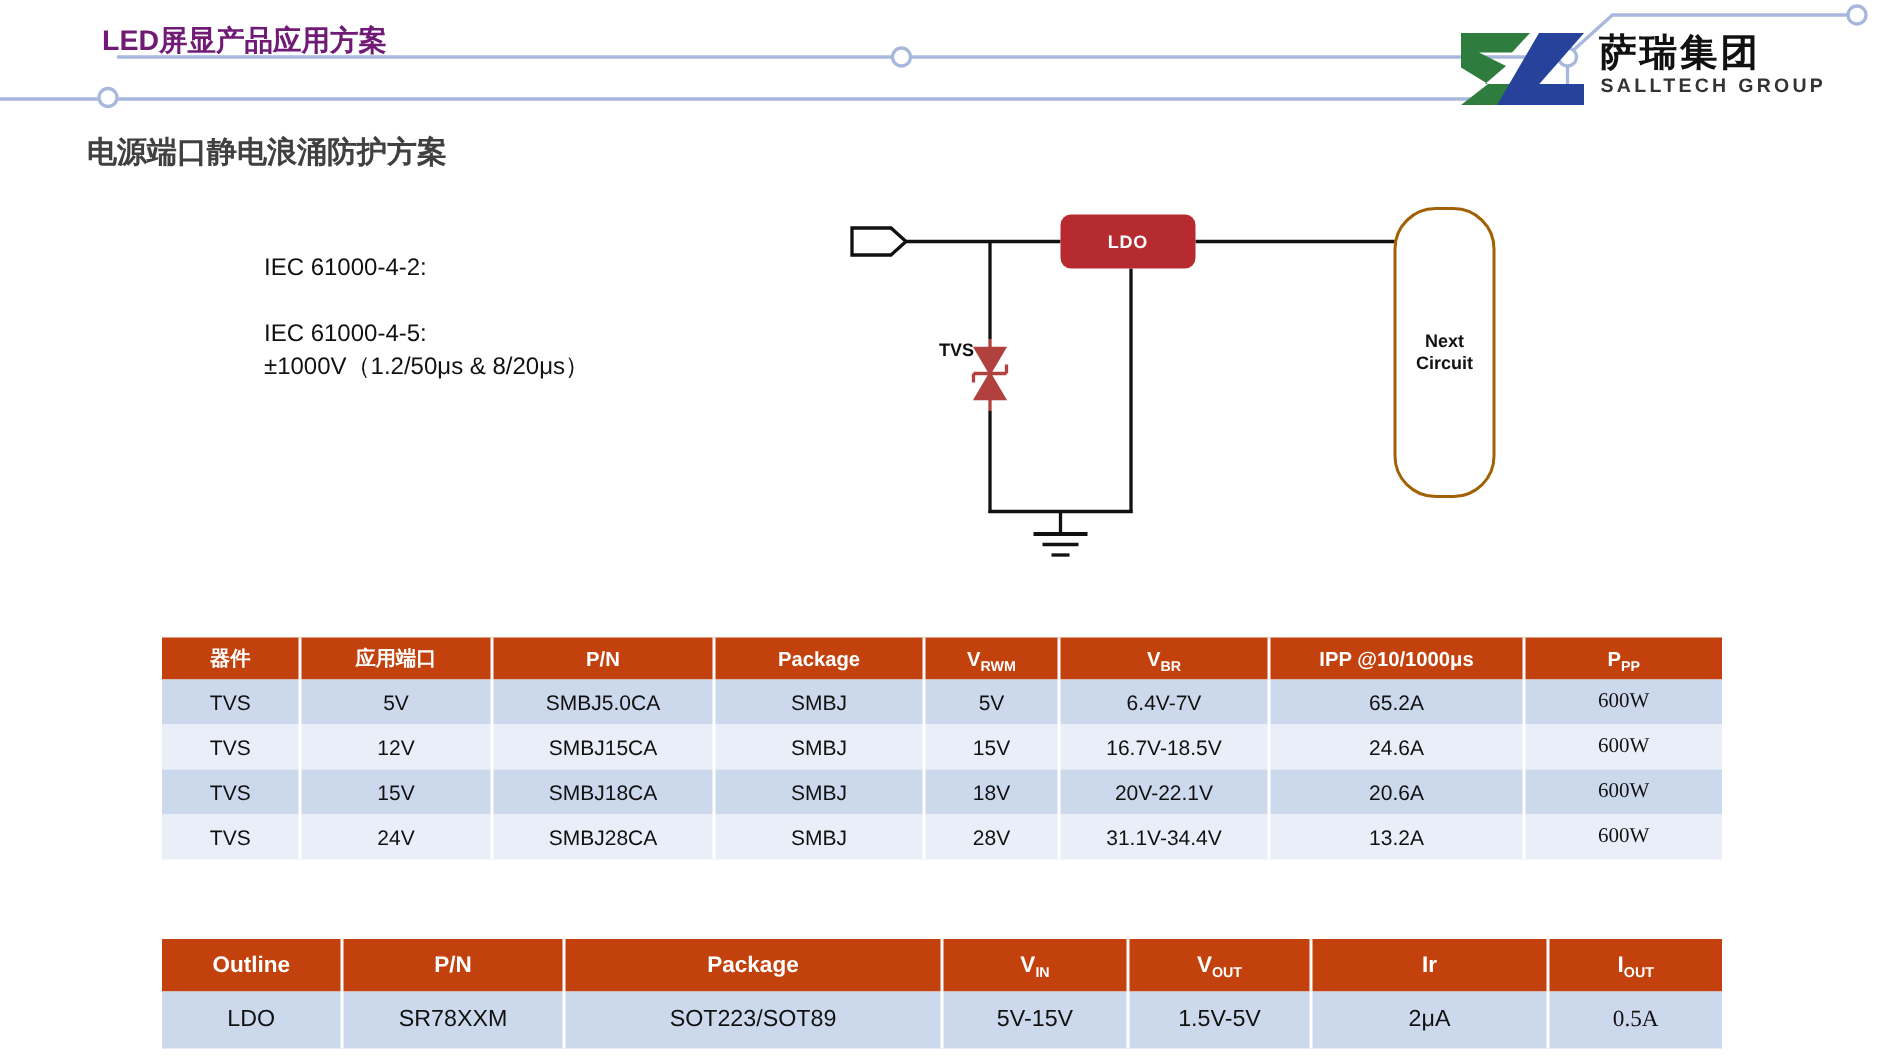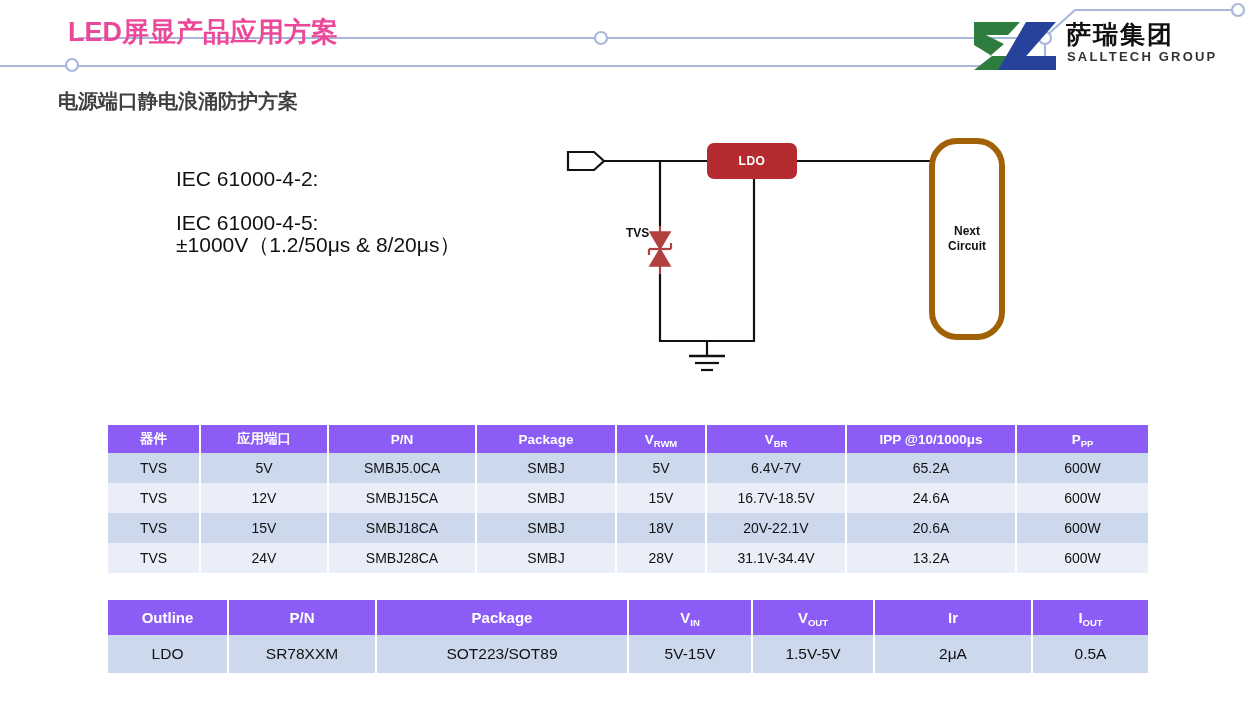--- a/index.html
+++ b/index.html
@@ -9,21 +9,21 @@
     font-family:"Liberation Sans","DejaVu Sans",sans-serif;
     position:relative;
     overflow:hidden;
     -webkit-font-smoothing:antialiased;
   }
   
   .header{position:absolute;left:0;top:0;width:1255px;height:88px;}
   .deco-svg{position:absolute;left:0;top:0;}
   .slide-title{
     position:absolute;left:68px;top:14px;
-    font-size:27px;font-weight:bold;color:#ec4899;
+    font-size:19px;font-weight:bold;color:#701a75;
     letter-spacing:0px;white-space:nowrap;
   }
   .logo{position:absolute;left:974px;top:18px;width:230px;height:58px;}
   .logo-mark{position:absolute;left:0;top:2px;width:82px;height:52px;}
   .logo-cn{
     position:absolute;left:92px;top:0px;
     font-size:25px;font-weight:bold;color:#111;
     letter-spacing:2px;white-space:nowrap;
   }
   .logo-en{
@@ -31,67 +31,67 @@
     font-size:13px;font-weight:bold;color:#333;
     letter-spacing:2.2px;white-space:nowrap;
   }
   .subtitle{
     position:absolute;left:58px;top:88px;
     font-size:20px;font-weight:bold;color:#404040;
     white-space:nowrap;
   }
   
   .spec-block{position:absolute;left:176px;top:168px;width:320px;}
-  .spec-line{font-size:21px;color:#111;line-height:22px;white-space:nowrap;}
+  .spec-line{font-size:16px;color:#111;line-height:22px;white-space:nowrap;}
   .spec-gap{height:22px;}
   
   .circuit{position:absolute;left:550px;top:128px;width:480px;height:262px;}
   .ldo-box{
     position:absolute;left:157px;top:15px;width:90px;height:36px;
     background:#b52b2f;border-radius:7px;
     color:#fff;font-size:12px;font-weight:bold;
     display:flex;align-items:center;justify-content:center;
     letter-spacing:.5px;
   }
   .next-box{
     position:absolute;left:379px;top:10px;width:64px;height:190px;
-    border:6px solid #a16207;border-radius:28px;background:#fff;
+    border:2px solid #a16207;border-radius:28px;background:#fff;
     display:flex;align-items:center;justify-content:center;
   }
   .next-box span{
     font-size:12px;font-weight:bold;color:#111;
     text-align:center;line-height:15px;
   }
   .tvs-label{
     position:absolute;left:76px;top:98px;
     font-size:12px;font-weight:bold;color:#111;
   }
   
   .tbl{position:absolute;border-collapse:collapse;table-layout:fixed;}
   .tbl th{
-    background:#8b5cf6;color:#ffffff;
+    background:#c2410c;color:#ffffff;
     font-size:13.5px;font-weight:bold;
     text-align:center;
     border-right:2px solid #ffffff;
     padding:0;
   }
   .tbl th:last-child{border-right:none;}
   .tbl td{
     font-size:14px;color:#111;text-align:center;
     border-right:2px solid #ffffff;
     padding:0;
   }
-  .tbl td:last-child{border-right:none;}
+  .tbl td:last-child{border-right:none;font-family:Liberation Serif, serif;}
   .tbl tbody tr.odd td{background:#ccd9ed;}
   .tbl tbody tr.even td{background:#e9eef8;}
   .tbl sub{font-size:9.5px;vertical-align:baseline;position:relative;top:3px;}
   #table-tvs{left:108px;top:425px;width:1040px;}
   #table-tvs th{height:28px;}
   #table-tvs td{height:30px;}
-  #table-ldo{left:108px;top:600px;width:1040px;}
+  #table-ldo{left:108px;top:626px;width:1040px;}
   #table-ldo th{height:35px;font-size:15px;}
   #table-ldo td{height:38px;font-size:15.5px;background:#ccd9ed;}
 </style>
 </head>
 <body>
 
 <div class="header">
 
   <svg class="deco-svg" width="1255" height="88">
 

